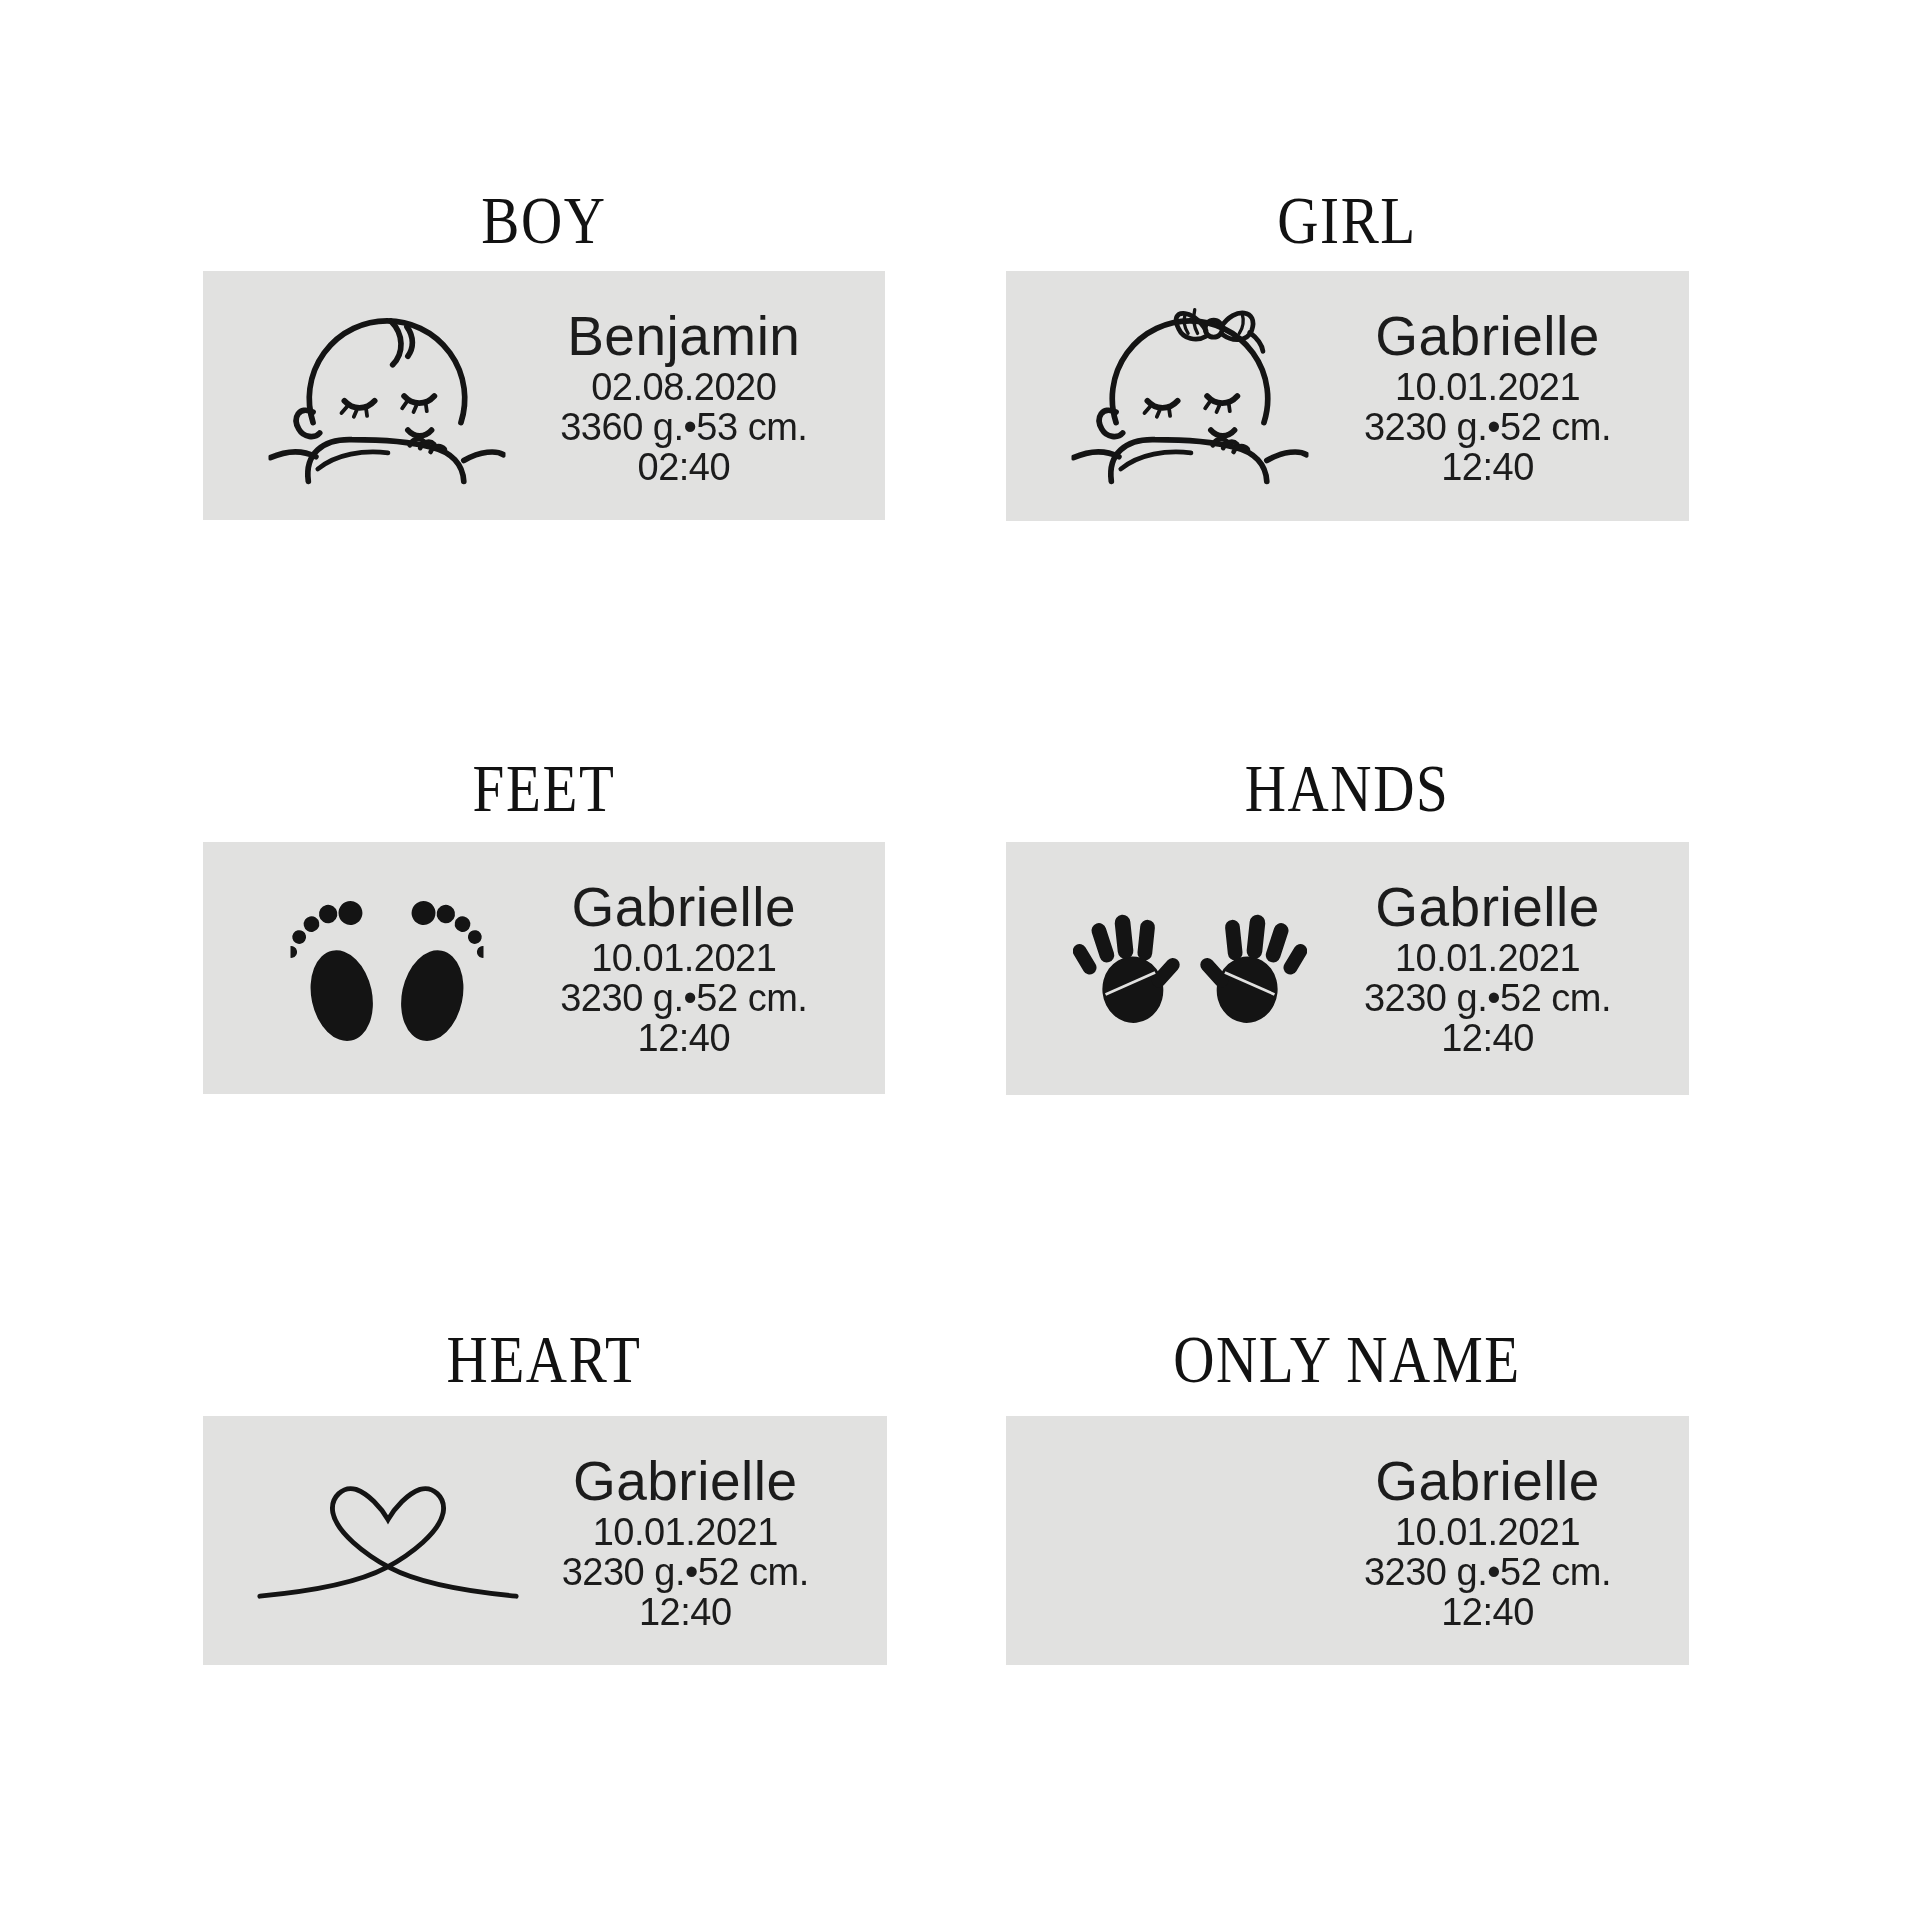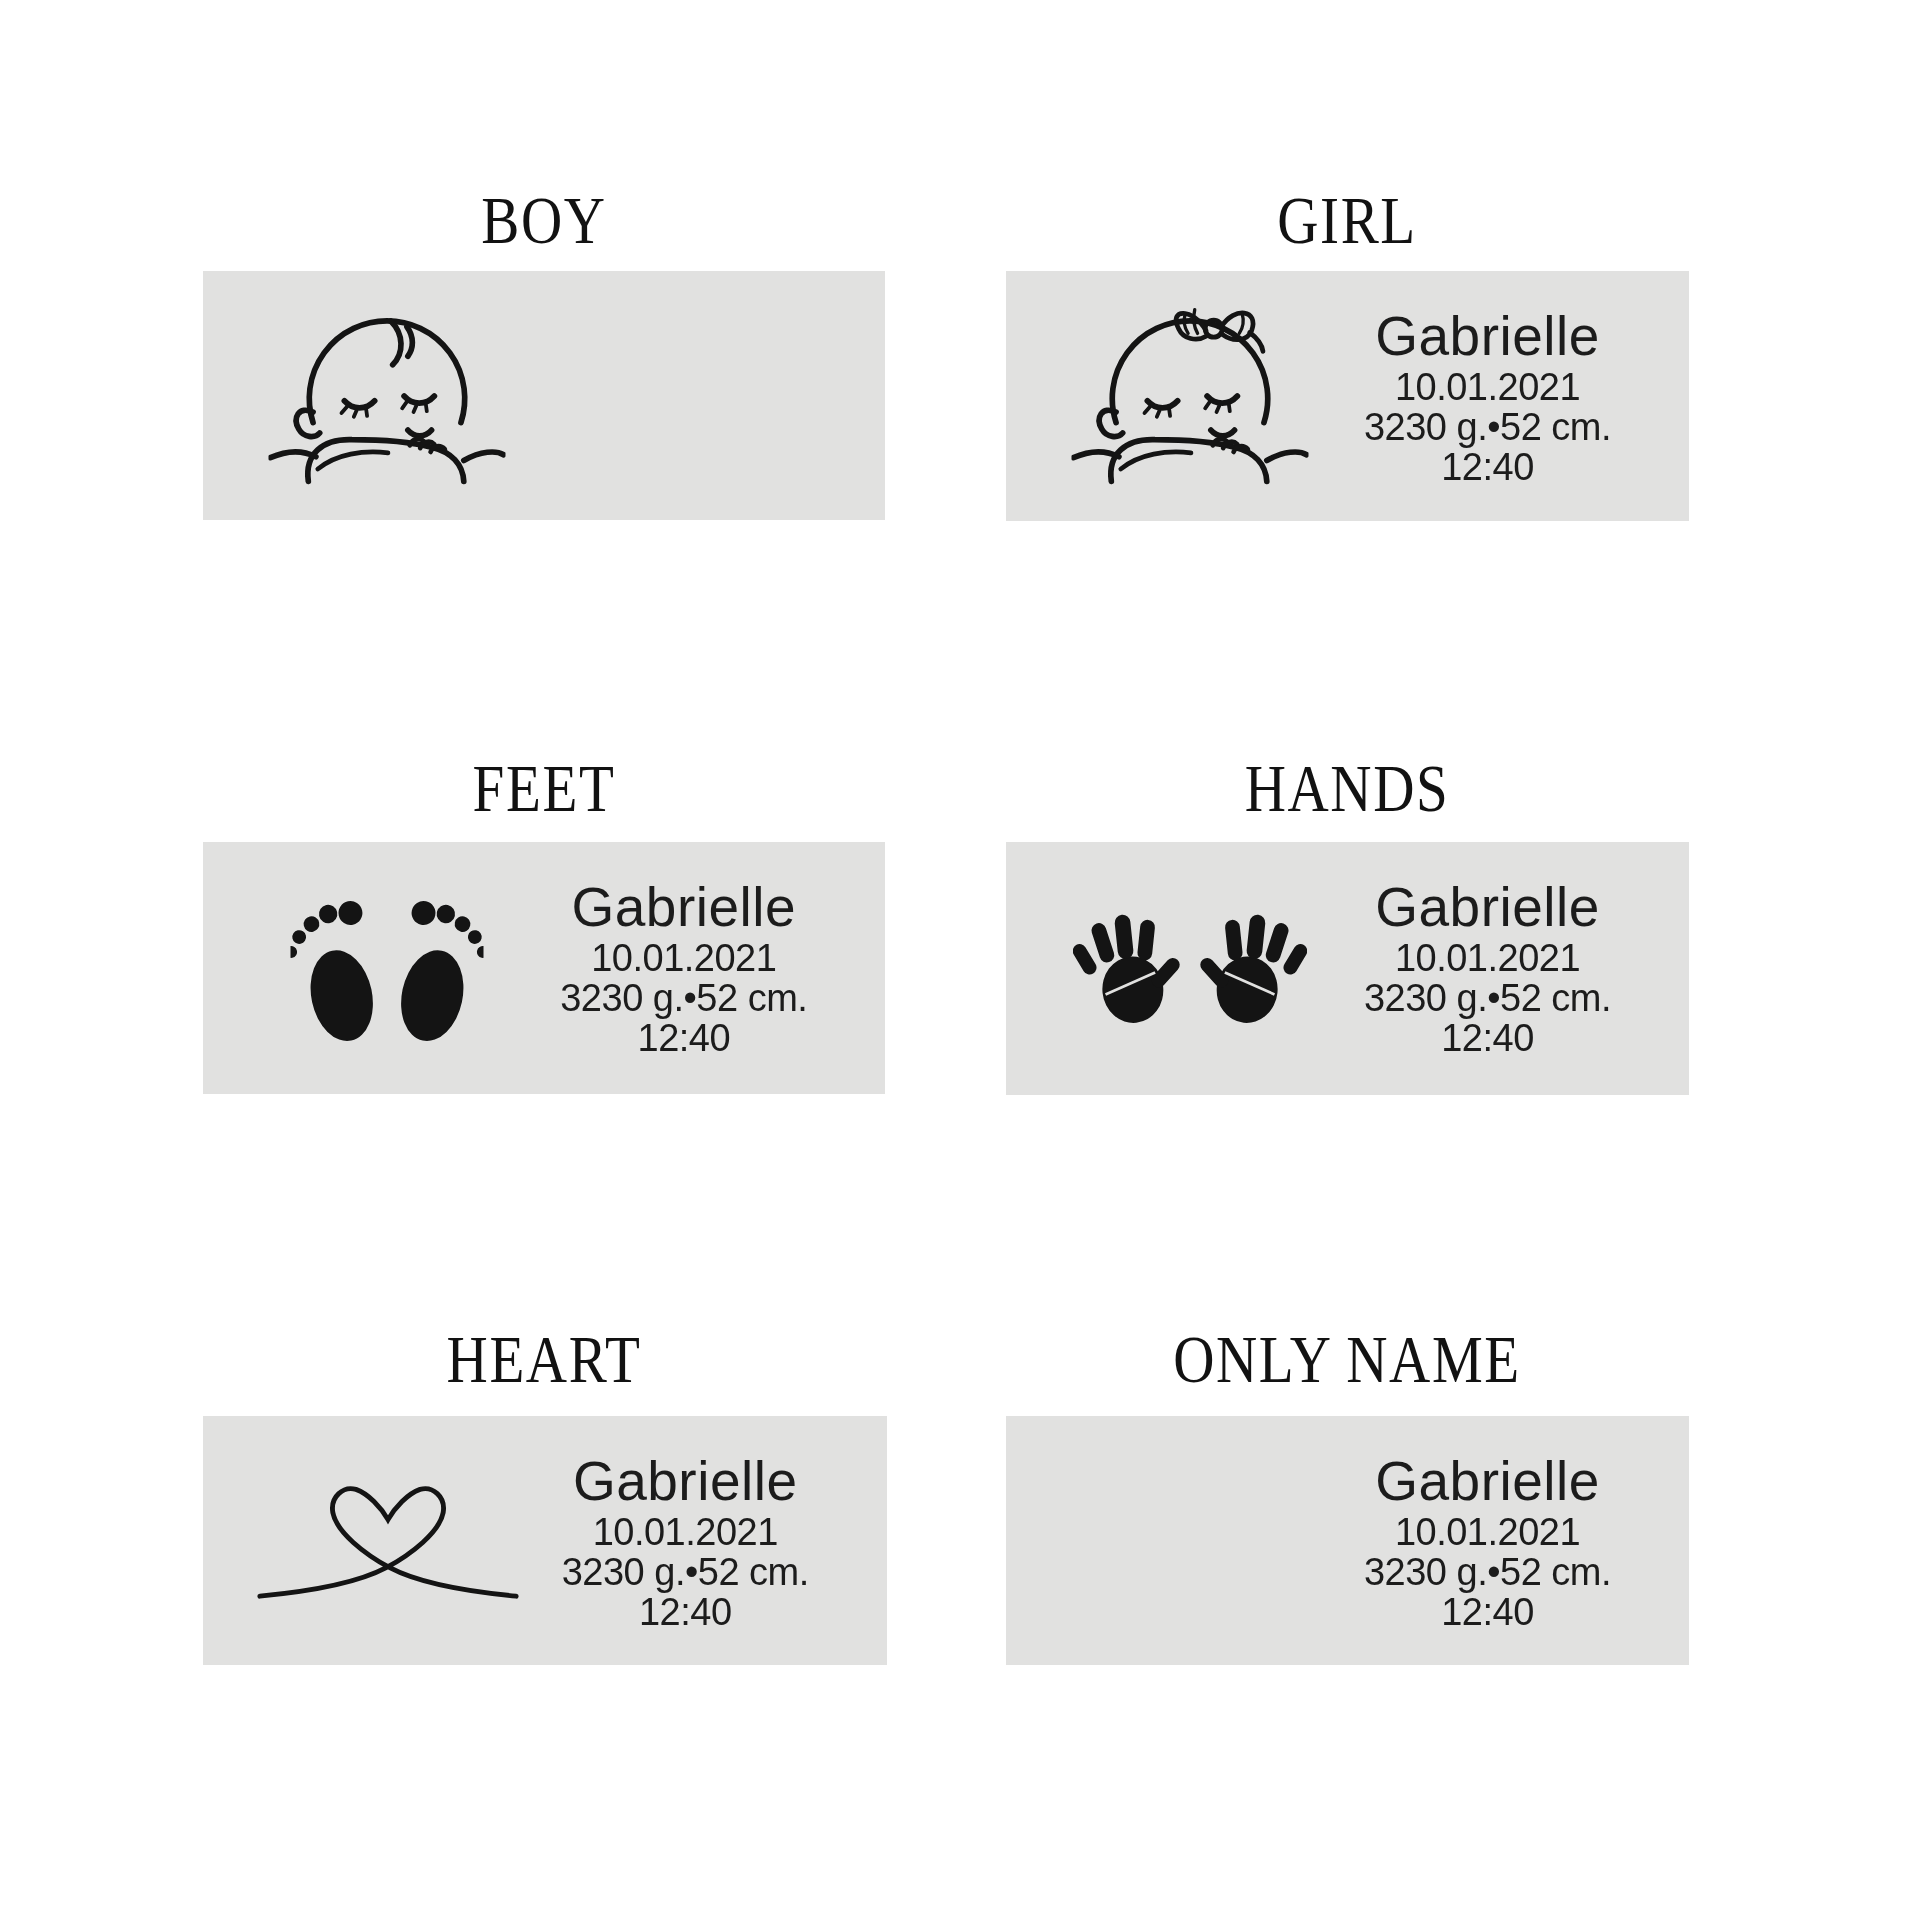--- a/index.html
+++ b/index.html
@@ -77,20 +77,26 @@
       <path d="M 166 104 L 167 111" stroke-width="4"></path>
       <path d="M 147 131 C 154 139 165 139 172 131"></path>
       <path d="M 42 185 C 38 156 57 140 88 141 C 117 141 149 143 172 149 C 193 154 205 167 206 185"></path>
       <path d="M 52 172 C 72 156 100 152 126 155" stroke-width="5"></path>
       <path d="M 149 147 C 152 140 159 138 164 143" stroke-width="5"></path>
       <path d="M 160 150 C 163 143 170 141 175 146" stroke-width="5"></path>
       <path d="M 171 154 C 174 147 181 146 186 151" stroke-width="5"></path>
       <path d="M 2 160 C 20 152 36 152 50 159"></path>
       <path d="M 206 163 C 224 153 240 152 248 157"></path>
     </svg>
+    <div class="textblock">
+      <div class="name">Benjamin</div>
+      <div class="info">02.08.2020</div>
+      <div class="info">3360 g.•53 cm.</div>
+      <div class="info">02:40</div>
+    </div>
   </div>
 </div>
 
 <div>
   <div class="title title-girl">GIRL</div>
   <div class="card card-girl">
     <svg class="icon" width="237" height="181" viewBox="0 0 250 190" fill="none" stroke="#141414" stroke-width="6" stroke-linecap="round">
       <path d="M 47 123 A 82 82 0 1 1 203 123"></path>
       <path d="M 47 112 C 32 105 25 118 32 130 C 37 139 49 140 54 134"></path>
       <circle cx="150" cy="24" r="9" stroke-width="5"></circle>

